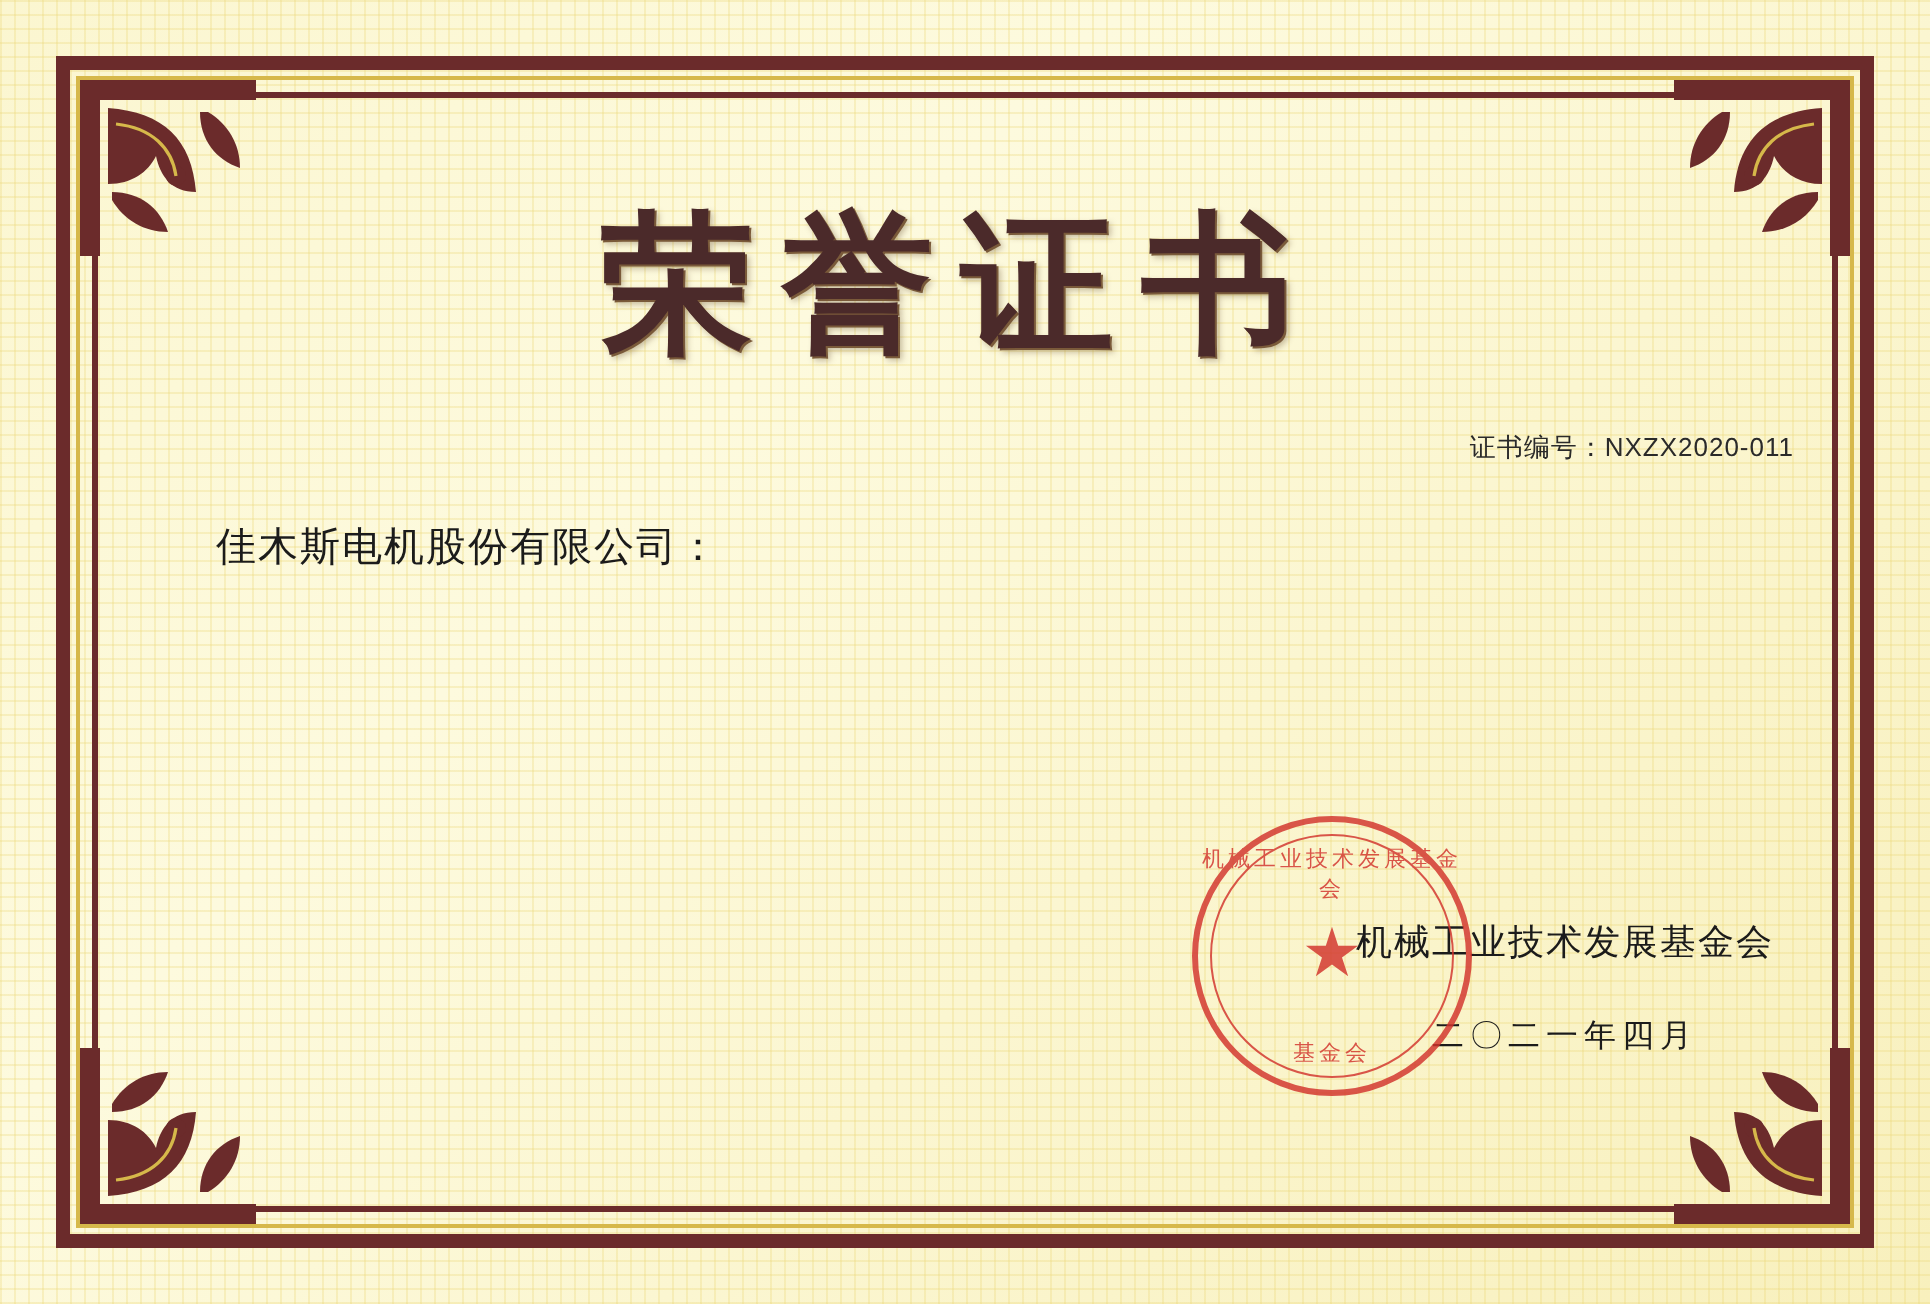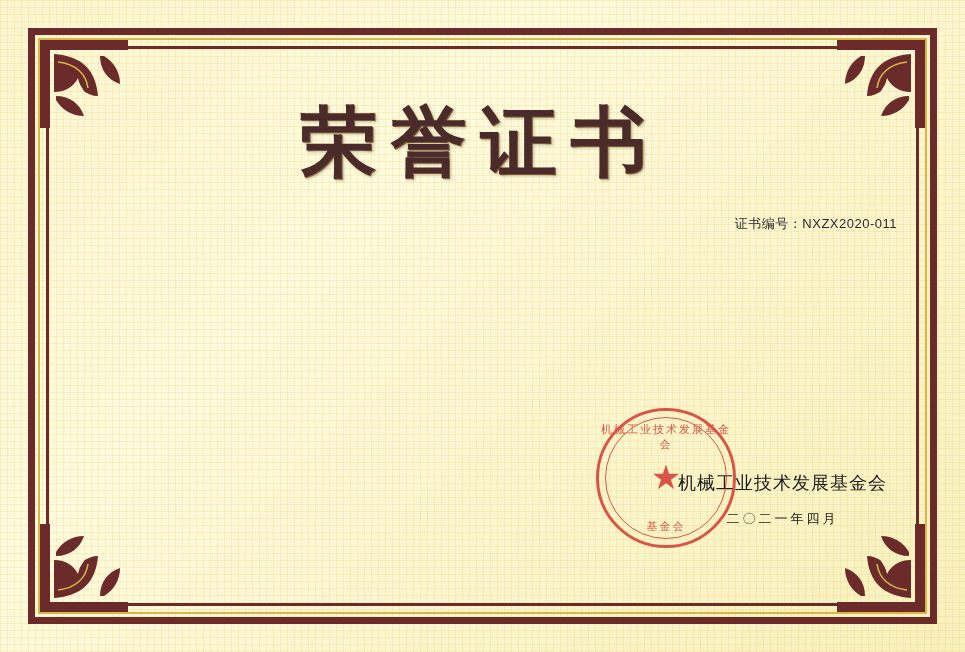--- a/index.html
+++ b/index.html
@@ -120,22 +120,22 @@
     position: absolute;
     right: 18px;
     bottom: 58px;
     text-align: center;
     font-size: 18px;
     color: #1b1b1b;
     letter-spacing: 1px;
     line-height: 30px;
   }
   .sign-date {
-    margin-top: 6px;
-    font-size: 13px;
+    margin-top: 18px;
+    font-size: 16px;
     letter-spacing: 3px;
   }
 
   
   .seal {
     position: absolute;
     left: 536px;
     bottom: 44px;
     width: 140px;
     height: 140px;
@@ -224,20 +224,21 @@
       <path d="M22 26 C40 28 50 38 52 52" stroke="#d6b84a" stroke-width="1.6" fill="none"></path>
     </svg>
   </div>
 
   <div class="content">
 
     <div class="cert-title">荣誉证书</div>
 
     <div class="cert-no">证书编号：NXZX2020-011</div>
 
+    <div class="salutation">佳木斯电机股份有限公司：</div>
 
 
     <div class="sign-block">
       <div>机械工业技术发展基金会</div>
       <div class="sign-date">二〇二一年四月</div>
     </div>
 
     <div class="seal">
       <div class="ring"></div>
       <div class="ring2"></div>

